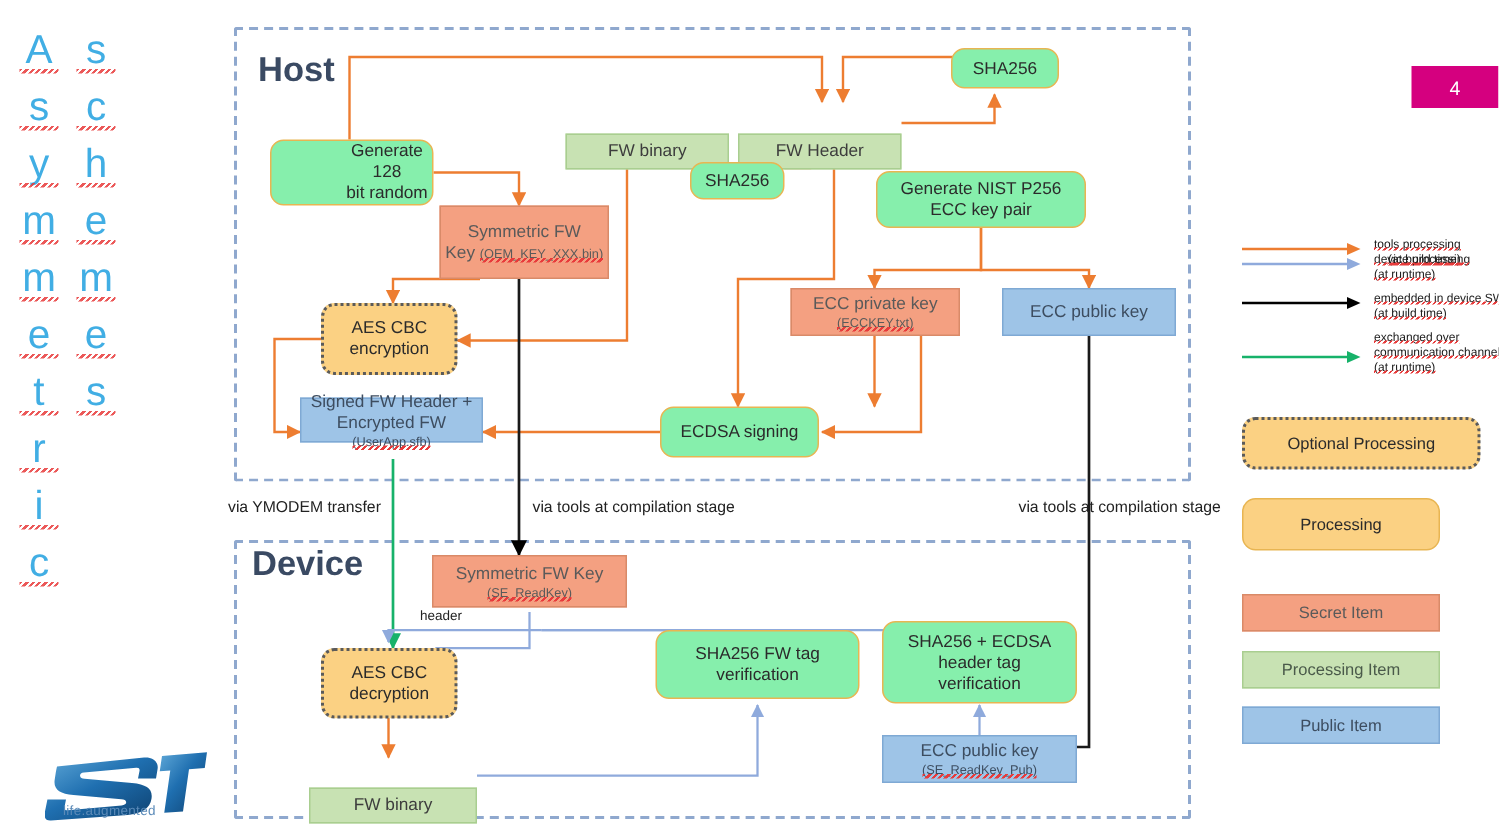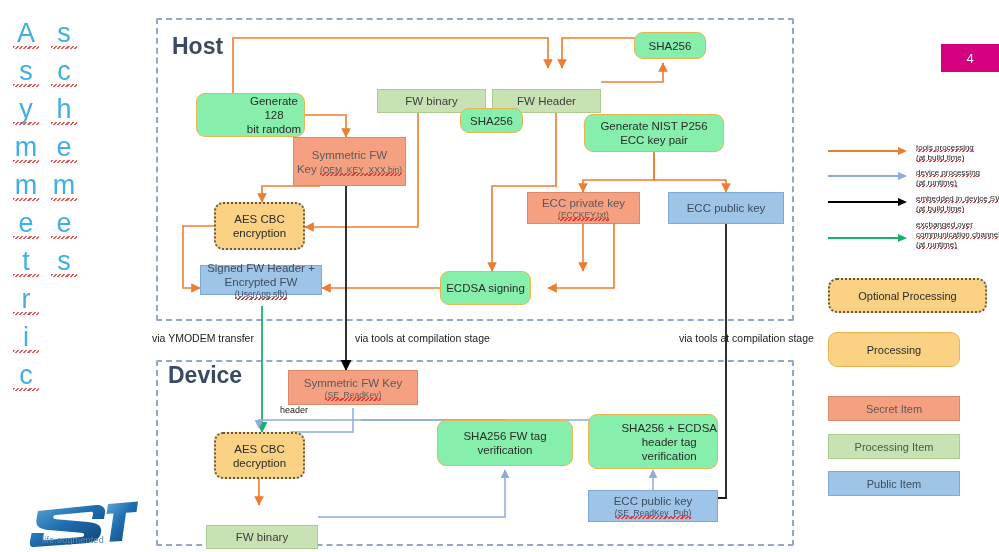--- a/index.html
+++ b/index.html
@@ -169,21 +169,21 @@
   <g fill="none" stroke="#8FAADC" stroke-width="1.5" marker-end="url(#ab)">
     <path d="M361,420 L259,420 L259,428"></path>
     <path d="M353,408 L353,432 L291,432 L291,452"></path>
     <path d="M361,420 L505,420 L505,428"></path>
     <path d="M361,420 L653,420 L653,428"></path>
     <path d="M318,517 L505,517 L505,470"></path>
     <path d="M653,494 L653,470"></path>
   </g>
 </svg>
 
-<div class="node proc" style="left:196px;top:93px;width:109px;height:44px;padding-left:47px;">
+<div class="node proc" style="left:180px;top:93px;width:109px;height:44px;padding-left:47px;">
   <div style="white-space:pre-line;">Generate 128
 bit  random</div>
 </div>
 
 <div class="node secret" style="left:293px;top:137px;width:113px;height:49px;">
   <div>Symmetric FW</div>
   <div>
     <span>Key</span>
     <span class="inline-sub sub">(OEM_KEY_XXX.bin)</span>
   </div>
@@ -223,21 +223,21 @@
   <div style="white-space:pre-line;">AES CBC
 encryption</div>
 </div>
 
 <div class="node public" style="left:200px;top:265px;width:122px;height:30px;">
   <div style="white-space:pre-line;">Signed FW Header +
 Encrypted FW</div>
   <div class="sub">(UserApp.sfb)</div>
 </div>
 
-<div class="node proc" style="left:440px;top:271px;width:91px;height:34px;">
+<div class="node proc" style="left:440px;top:271px;width:106px;height:34px;">
   <div>ECDSA signing</div>
 </div>
 
 <div class="ftext sq" style="left:152px;top:332px;">
   <span>via YMODEM transfer</span>
 </div>
 <div class="ftext sq" style="left:355px;top:332px;">
   <span>via tools at compilation stage</span>
 </div>
 <div class="ftext sq" style="left:679px;top:332px;">
@@ -258,33 +258,33 @@
 
 <div class="node restricted" style="left:206px;top:505px;width:112px;height:24px;">
   <div>FW binary</div>
 </div>
 
 <div class="node proc" style="left:437px;top:420px;width:136px;height:46px;">
   <div style="white-space:pre-line;">SHA256  FW tag
 verification</div>
 </div>
 
-<div class="node proc" style="left:588px;top:414px;width:130px;height:55px;align-items:flex-end;">
+<div class="node proc" style="left:588px;top:414px;width:130px;height:55px;">
   <div style="white-space:pre-line;">SHA256 + ECDSA
 header tag
 verification</div>
 </div>
 
 <div class="node public" style="left:588px;top:490px;width:130px;height:32px;">
   <div>ECC public key</div>
   <div class="sub">(SE_ReadKey_Pub)</div>
 </div>
 
 <div class="abs" id="legend-arrows">
-  <div class="lgrow" style="left:0;top:5px;">
+  <div class="lgrow" style="left:0;top:20px;text-align:right;">
     <svg width="82" height="12">
         <line x1="0" y1="6" x2="70" y2="6" stroke="#ED7D31" stroke-width="1.8"></line>
         <path d="M70,2 L79,6 L70,10 z" fill="#ED7D31"></path>
       </svg>
     <div class="lgtext" style="margin-left:6px;margin-top:-2px;">
       <div><span class="u">tools processing</span></div>
       <div><span class="u">(at build time)</span></div>
     </div>
   </div>
   <div class="lgrow" style="left:0;top:30px;">

